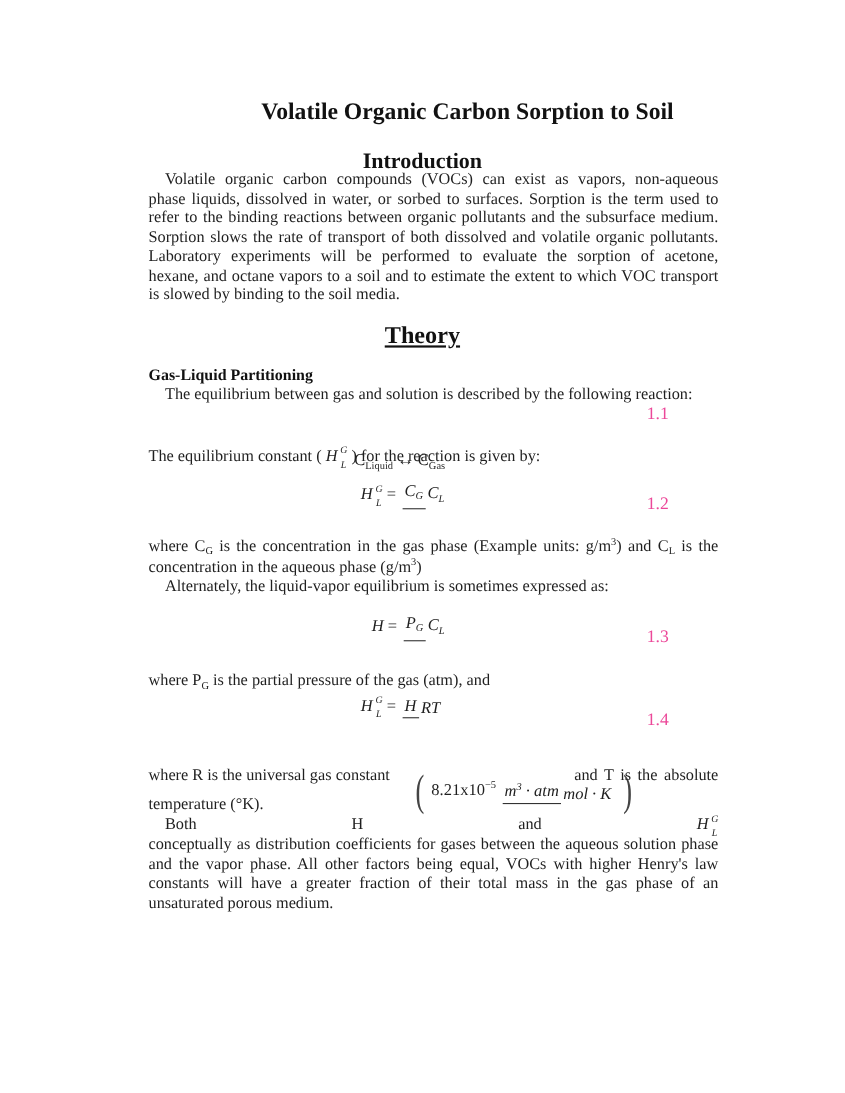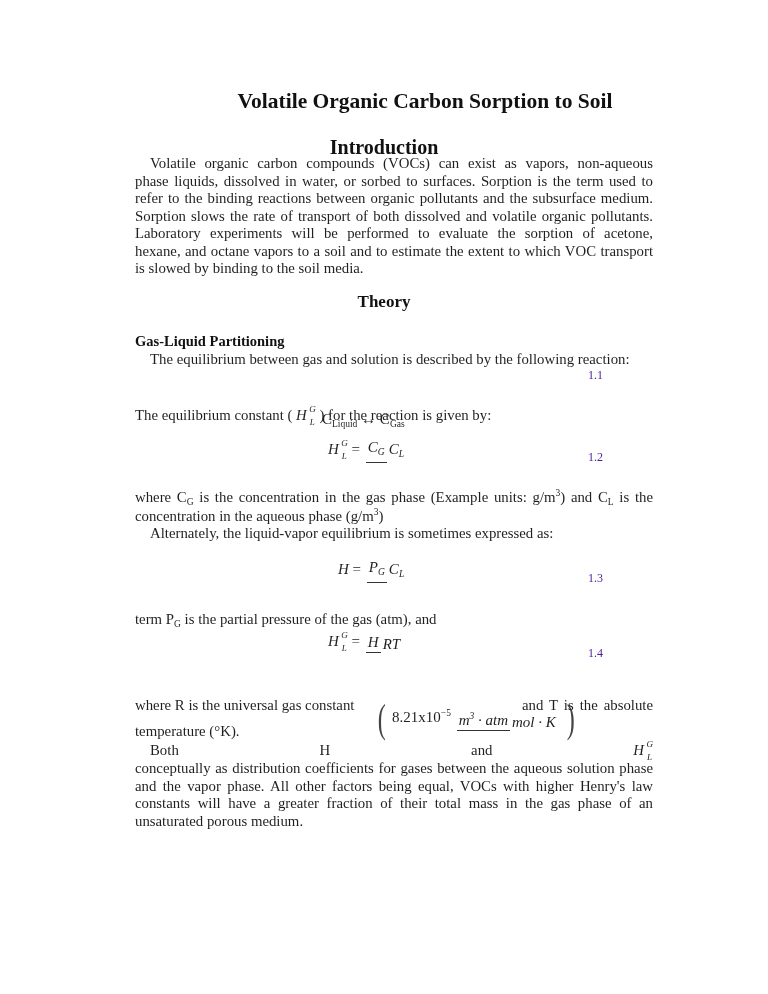--- a/index.html
+++ b/index.html
@@ -4,21 +4,21 @@
   <style>
     html, body { margin:0; padding:0; background:#ffffff; }
     body { width:768px; height:994px; position:relative; overflow:hidden;
       font-family:"Liberation Serif", "DejaVu Serif", serif; color:#1a1a1a; }
     .abs { position:absolute; }
     .title { left:0; width:768px; top:89px; text-align:center; font-weight:bold; font-size:21.5px; color:#111;margin-left:41px; }
     .h2 { left:0; width:768px; text-align:center; font-weight:bold; font-size:20px; color:#111; }
     .h3 { left:135px; font-weight:bold; font-size:14.5px; color:#111; }
     .line { left:135px; font-size:14.8px; color:#1f1f1f; white-space:nowrap; }
     .justline { left:135px; width:518px; font-size:14.8px; text-align:justify; text-align-last:justify; white-space:nowrap; color:#1f1f1f; }
-    .eqnum { left:588px; font-size:12px; color:#4c1d95; }
+    .eqnum { left:588px; font-size:16px; color:#ec4899; }
     .eq { font-size:15px; color:#1f1f1f; white-space:nowrap; }
     .it { font-style:italic; }
     .frac { display:inline-flex; flex-direction:row; align-items:flex-end; vertical-align:middle; margin:0 2px; }
     .frac .num { padding:0 2px 1px 2px; border-bottom:1px solid #333; line-height:18px; }
     .frac .den { padding:1px 2px 0 2px; line-height:18px; }
     .sub { font-size:9.5px; vertical-align:-3px; }
     .sup { font-size:9.5px; vertical-align:6px; }
     .hgl { display:inline-block; position:relative; font-style:italic; padding-right:9px; }
     .hgl .g { position:absolute; right:0; top:-3px; font-size:9px; }
     .hgl .l { position:absolute; right:1px; top:10px; font-size:9px; }
@@ -32,21 +32,21 @@
 <div class="abs h2" style="top:136px">Introduction</div>
 
 <div class="abs justline" style="top:155px; left:150px; width:503px;">Volatile organic carbon compounds (VOCs) can exist as vapors, non-aqueous</div>
 <div class="abs justline" style="top:172.5px">phase liquids, dissolved in water, or sorbed to surfaces. Sorption is the term used to</div>
 <div class="abs justline" style="top:190px">refer to the binding reactions between organic pollutants and the subsurface medium.</div>
 <div class="abs justline" style="top:207.5px">Sorption slows the rate of transport of both dissolved and volatile organic pollutants.</div>
 <div class="abs justline" style="top:225px">Laboratory experiments will be performed to evaluate the sorption of acetone,</div>
 <div class="abs justline" style="top:242.5px">hexane, and octane vapors to a soil and to estimate the extent to which VOC transport</div>
 <div class="abs line" style="top:260px">is slowed by binding to the soil media.</div>
 
-<div class="abs h2" style="top:292px; font-size:17px;">Theory</div>
+<div class="abs h2" style="top:292px; font-size:22px;text-decoration:underline;">Theory</div>
 <div class="abs h3" style="top:333px">Gas-Liquid Partitioning</div>
 <div class="abs line" style="top:351px; left:150px;">The equilibrium between gas and solution is described by the following reaction:</div>
 
 <div class="abs eq" style="top:367px; left:322px;margin-top:44px;">
   <span>C</span><span class="sub">Liquid</span>
   <span>↔</span>
   <span>C</span><span class="sub">Gas</span>
 </div>
 <div class="abs eqnum" style="top:368px">1.1</div>
 
@@ -78,21 +78,21 @@
   <span class="it">H</span>
   <span>=</span>
   <span class="frac">
     <span class="num it"><span>P</span><span class="sub">G</span></span>
     <span class="den it"><span>C</span><span class="sub">L</span></span>
   </span>
 </div>
 <div class="abs eqnum" style="top:571px">1.3</div>
 
 <div class="abs line" style="top:611px">
-  <span>term P</span><span class="sub">G</span><span> is the partial pressure of the gas (atm), and</span>
+  <span>where P</span><span class="sub">G</span><span> is the partial pressure of the gas (atm), and</span>
 </div>
 
 <div class="abs eq" style="top:633px; left:328px;">
   <span class="hgl"><span>H</span><span class="g">G</span><span class="l">L</span></span>
   <span>=</span>
   <span class="frac">
     <span class="num it">H</span>
     <span class="den it">RT</span>
   </span>
 </div>

